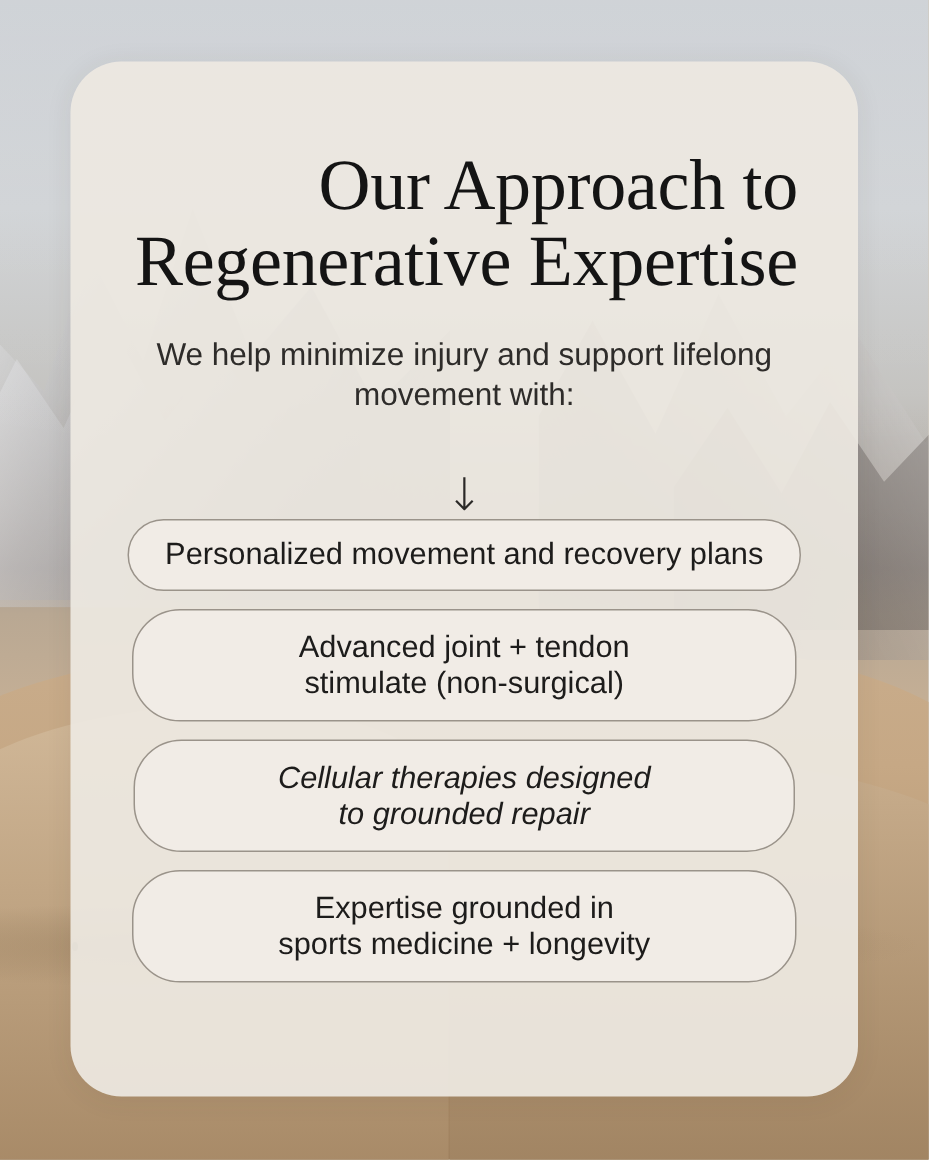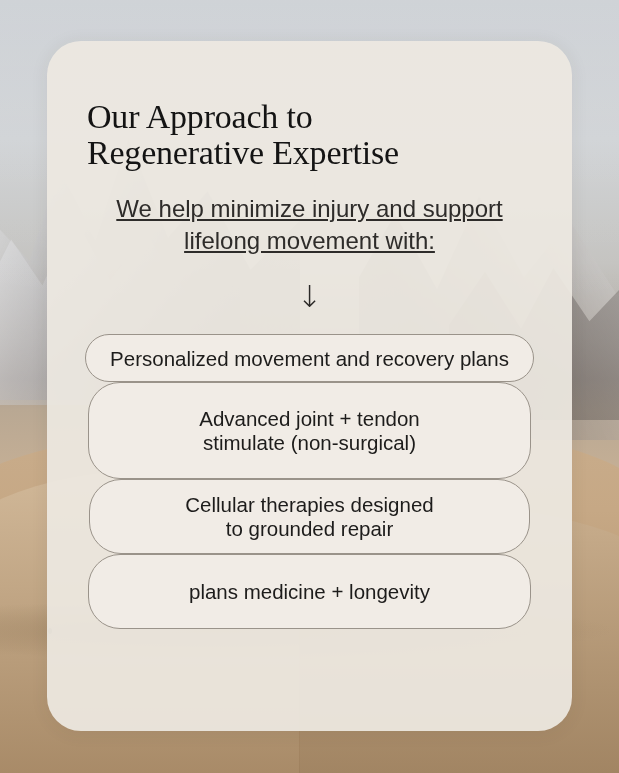--- a/index.html
+++ b/index.html
@@ -147,76 +147,75 @@
     display: flex;
     flex-direction: column;
     align-items: center;
   }
 
   .title {
     margin: 0;
     padding: 0 40px;
     width: 100%;
     box-sizing: border-box;
-    text-align: left;
+    text-align: right;
     font-family: "Liberation Serif", "DejaVu Serif", serif;
-    font-size: 34px;
+    font-size: 48px;
     line-height: 1.06;
     font-weight: 400;
     color: #141414;
     letter-spacing: -0.2px;
     margin-top: 58px;
   }
 
   .subtitle {
-    margin: 0;
+    margin: 12px;
     margin-top: 22px;
     width: 420px;
     text-align: center;
-    font-size: 24px;
+    font-size: 21px;
     line-height: 1.32;
     color: #2e2c2a;
     font-weight: 400;
-    text-decoration: underline;
   }
 
   .arrow {
     margin-top: 26px;
     font-size: 30px;
     line-height: 1;
     color: #2b2927;
     font-family: "DejaVu Sans", sans-serif;
     font-weight: 300;
   }
 
   .pill-list {
-    margin-top: 22px;
     width: 100%;
     display: flex;
     flex-direction: column;
     align-items: center;
+    gap: 12px;
   }
 
   .pill {
     background: #f1ece6;
     border: 1px solid #9a938a;
     border-radius: 32px;
     display: flex;
     align-items: center;
     justify-content: center;
     text-align: center;
     color: #1d1c1b;
     font-size: 20.5px;
     line-height: 1.16;
     padding: 0 18px;
     box-sizing: border-box;
   }
   .pill.w1 { width: 449px; height: 48px; }
-  .pill.w2 { width: 443px; height: 97px; align-items: center; }
-  .pill.w3 { width: 441px; height: 75px; }
+  .pill.w2 { width: 443px; height: 75px; align-items: center; }
+  .pill.w3 { width: 441px; height: 75px; font-style: italic; }
   .pill.w4 { width: 443px; height: 75px; }
   .pill span { display: block; }
 </style>
 </head>
 <body>
 
 <div class="canvas">
 
   <div class="bg">
     <div class="mtn-left"></div>
@@ -259,19 +258,20 @@
 
       <div class="pill w3">
         <div>
           <span>Cellular therapies designed</span>
           <span>to grounded repair</span>
         </div>
       </div>
 
       <div class="pill w4">
         <div>
-          <span>plans medicine + longevity</span>
+          <span>Expertise grounded in</span>
+          <span>sports medicine + longevity</span>
         </div>
       </div>
 
     </div>
   </div>
 </div>
 
 </body></html>

